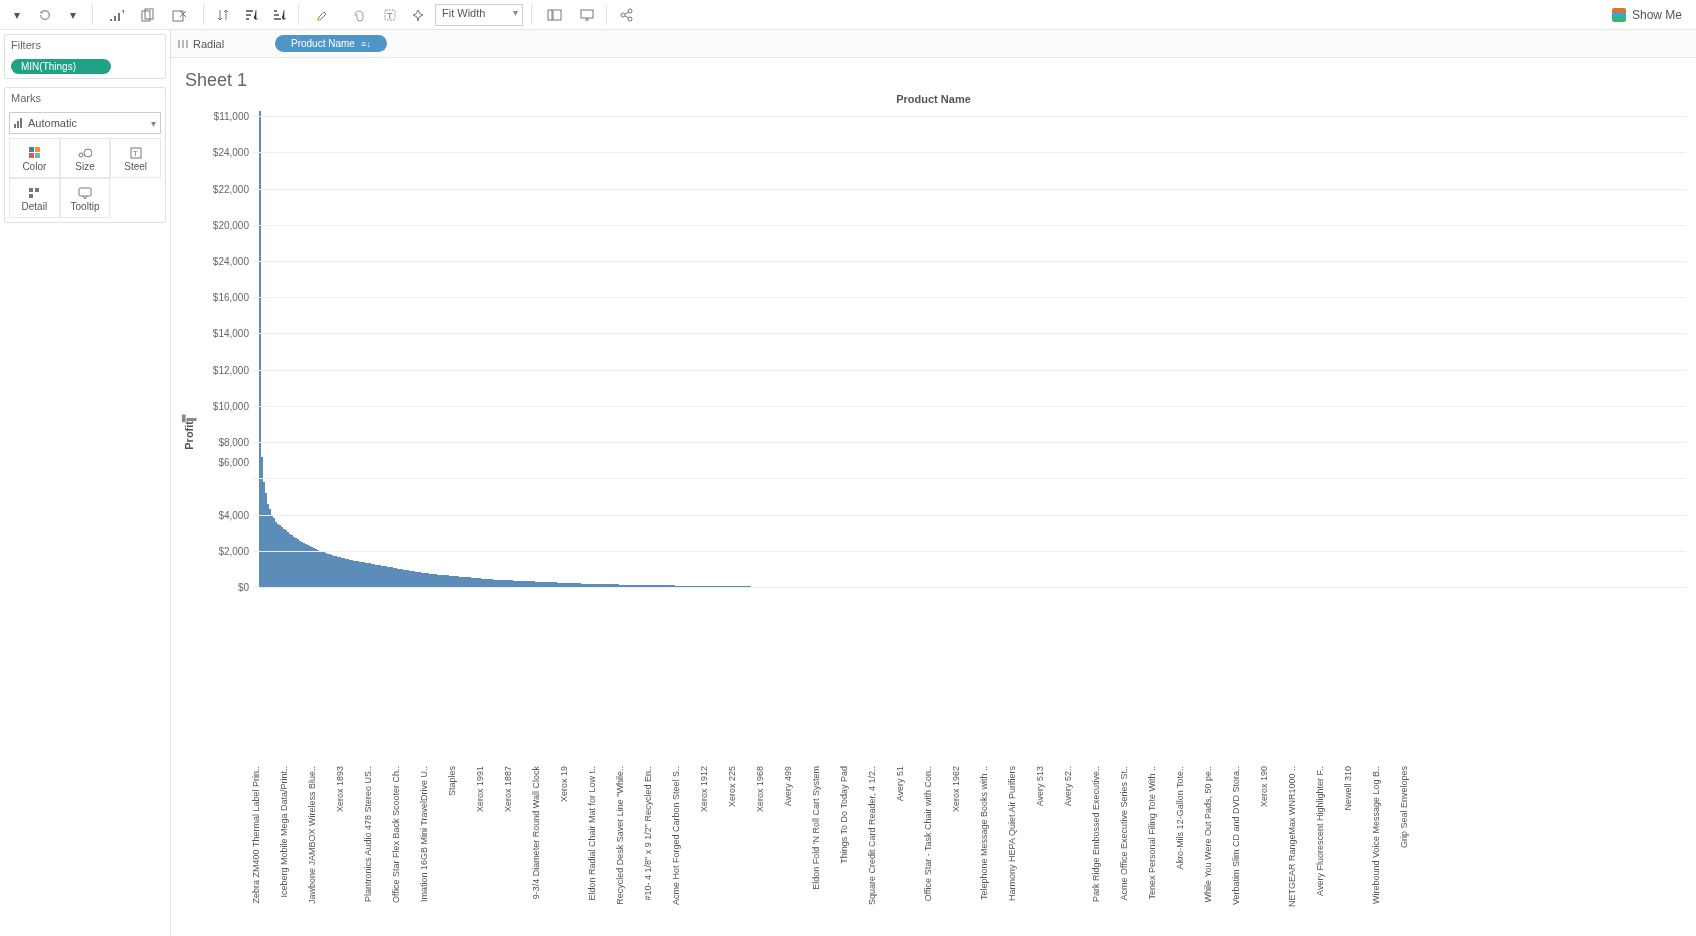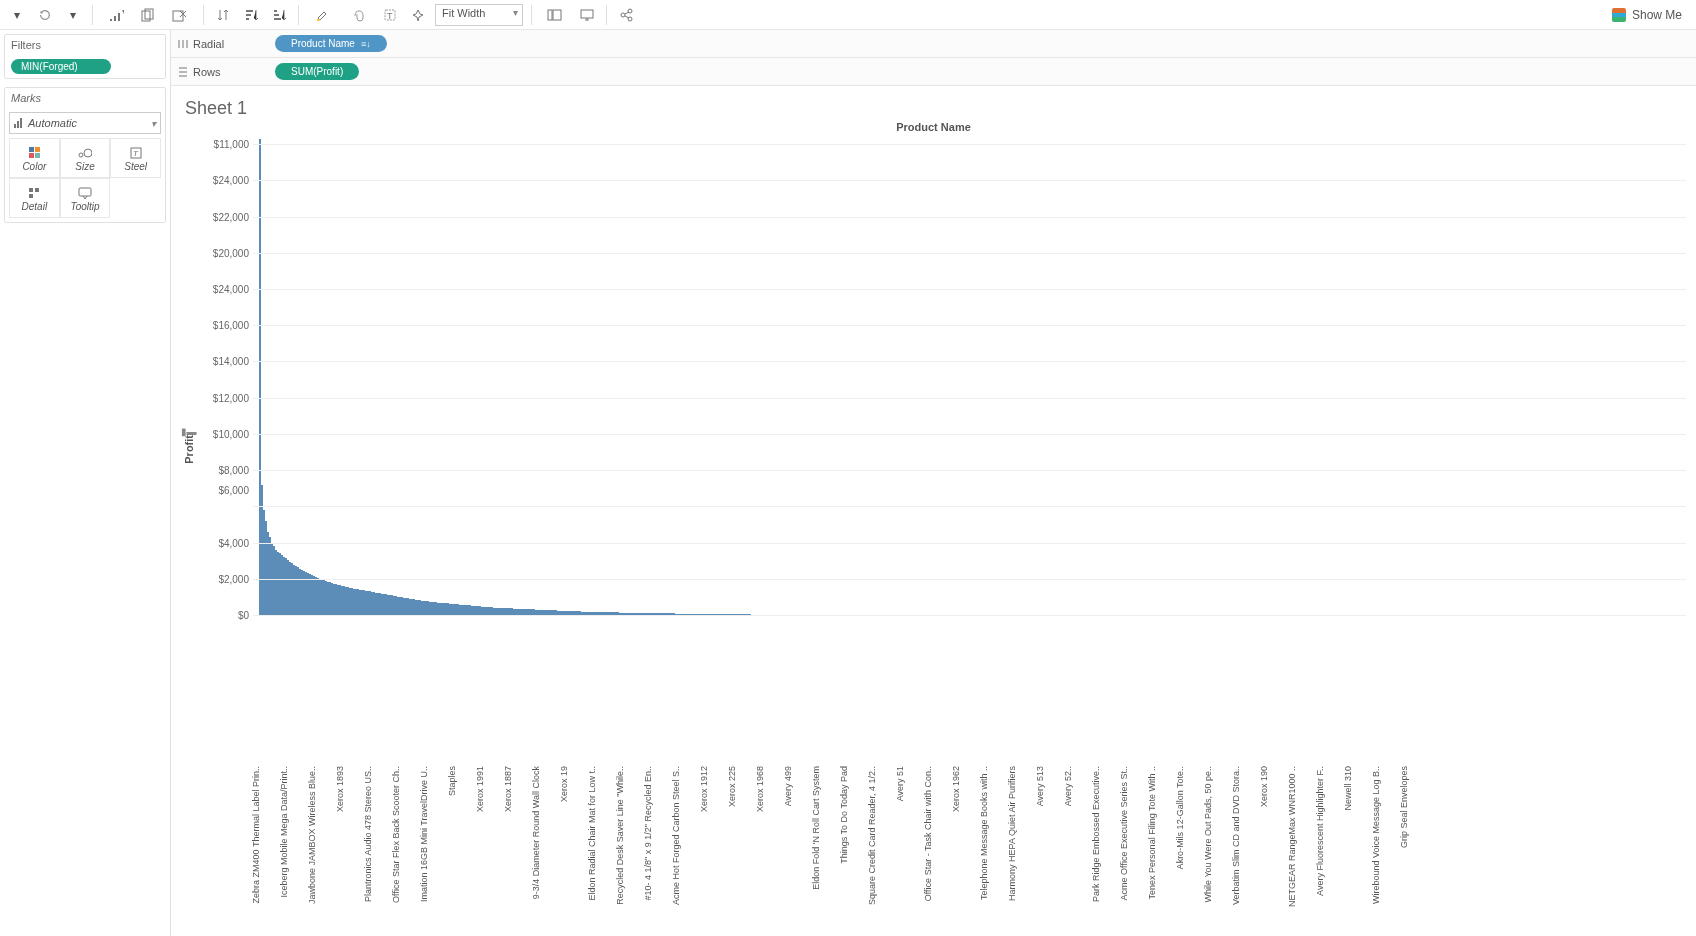--- a/index.html
+++ b/index.html
@@ -171,24 +171,24 @@
       <span>Show Me</span>
     </div>
   </div>
 
   <div class="main">
 
     <div class="sidebar">
       <div class="card">
         <div class="card-title">Filters</div>
         <div class="card-body">
-          <span class="pill">MIN(Forged)</span>
+          <span class="pill">MIN(Things)</span>
         </div>
       </div>
-      <div class="card" style="flex:0 0 auto;font-style:italic;">
+      <div class="card" style="flex:0 0 auto;">
         <div class="card-title">Marks</div>
         <div class="card-body" style="padding:4px;">
           <div class="marks-select">
             <span class="bars-icon">
                 <svg width="10" height="10">
                   <rect x="0" y="6" width="2" height="4" fill="#777"></rect>
                   <rect x="3" y="3" width="2" height="7" fill="#777"></rect>
                   <rect x="6" y="0" width="2" height="10" fill="#777"></rect>
                 </svg>
               </span>
@@ -254,29 +254,20 @@
         <div class="shelf-label">
           <svg width="12" height="12">
               <path stroke="#777" d="M2 2v8M6 2v8M10 2v8"></path>
             </svg>
           <span>Radial</span>
         </div>
         <span class="shelf-pill blue">
           <span>Product Name</span>
           <span class="sort-icon">≡↓</span>
         </span>
-      </div>
-      <div class="shelf-row">
-        <div class="shelf-label">
-          <svg width="12" height="12">
-              <path stroke="#777" d="M2 2h8M2 6h8M2 10h8"></path>
-            </svg>
-          <span>Rows</span>
-        </div>
-        <span class="shelf-pill green">SUM(Profit)</span>
       </div>
 
       <div class="viz-wrap">
         <div class="sheet-title">Sheet 1</div>
         <div class="axis-title-top">Product Name</div>
         <div class="chart-area">
           <span class="yaxis-icon">▮▬</span>
           <div class="yaxis-label">Profit</div>
           <div class="plot" id="plot" style="height: 480px;">
 

